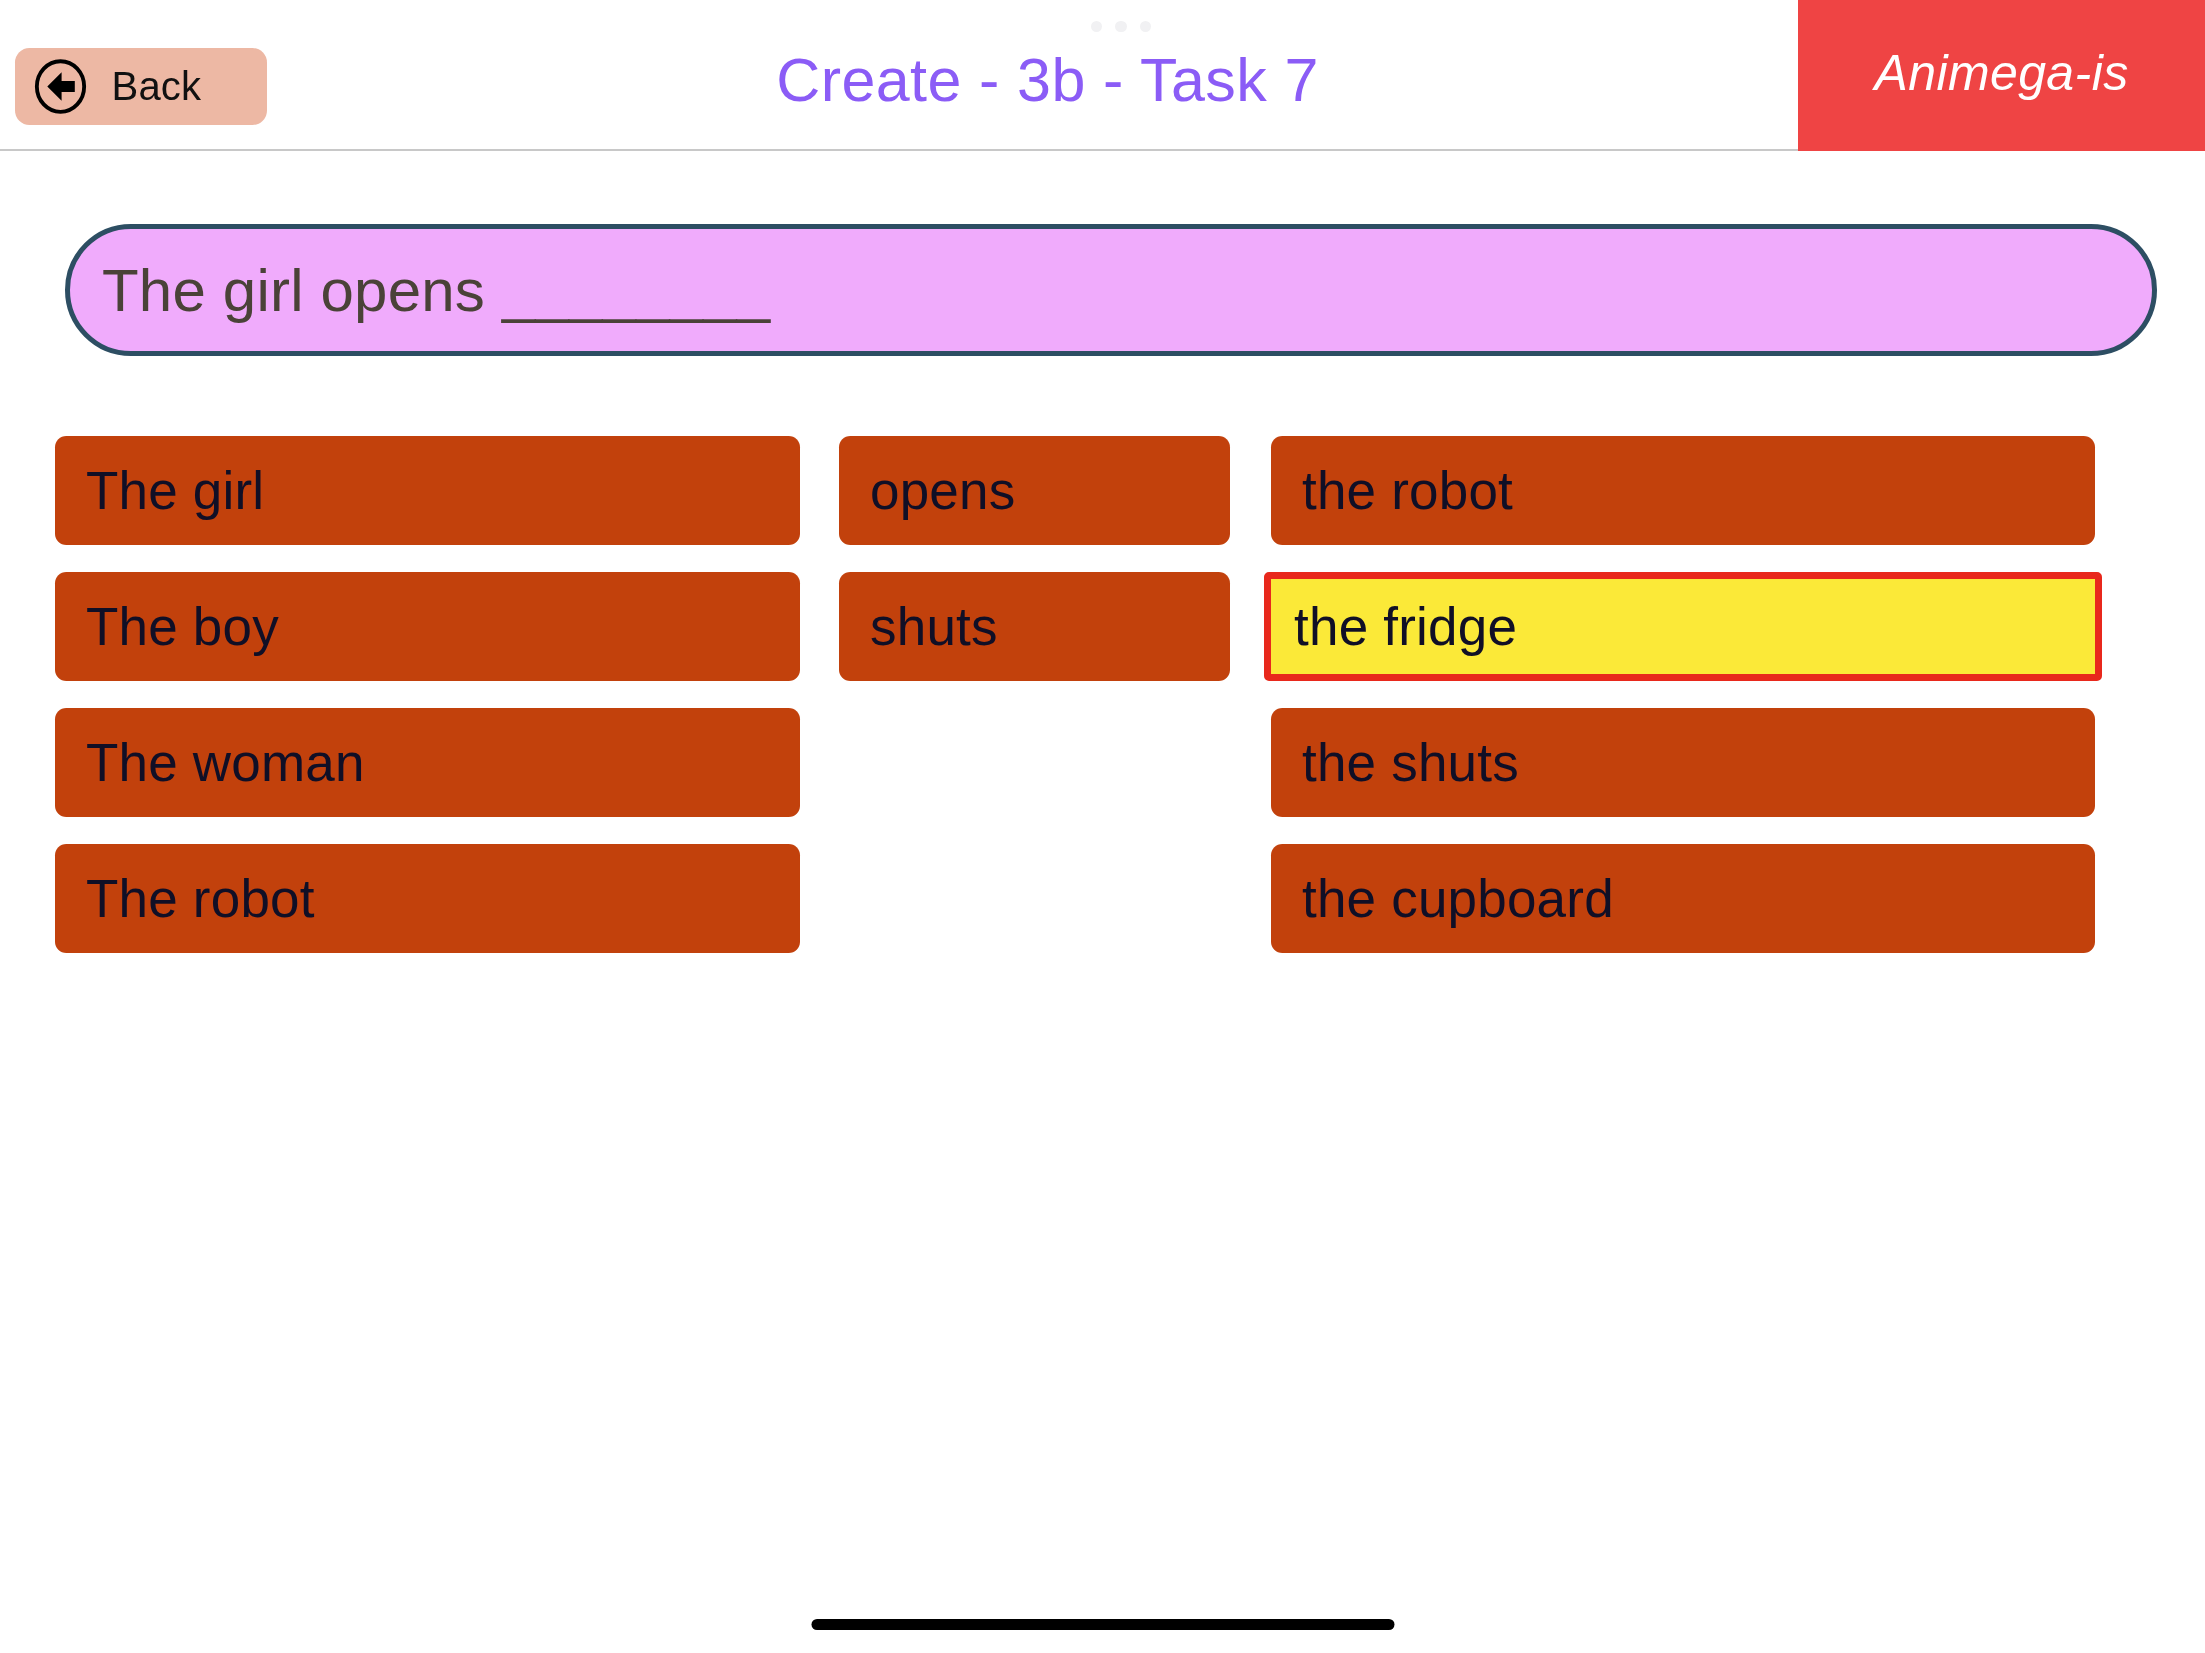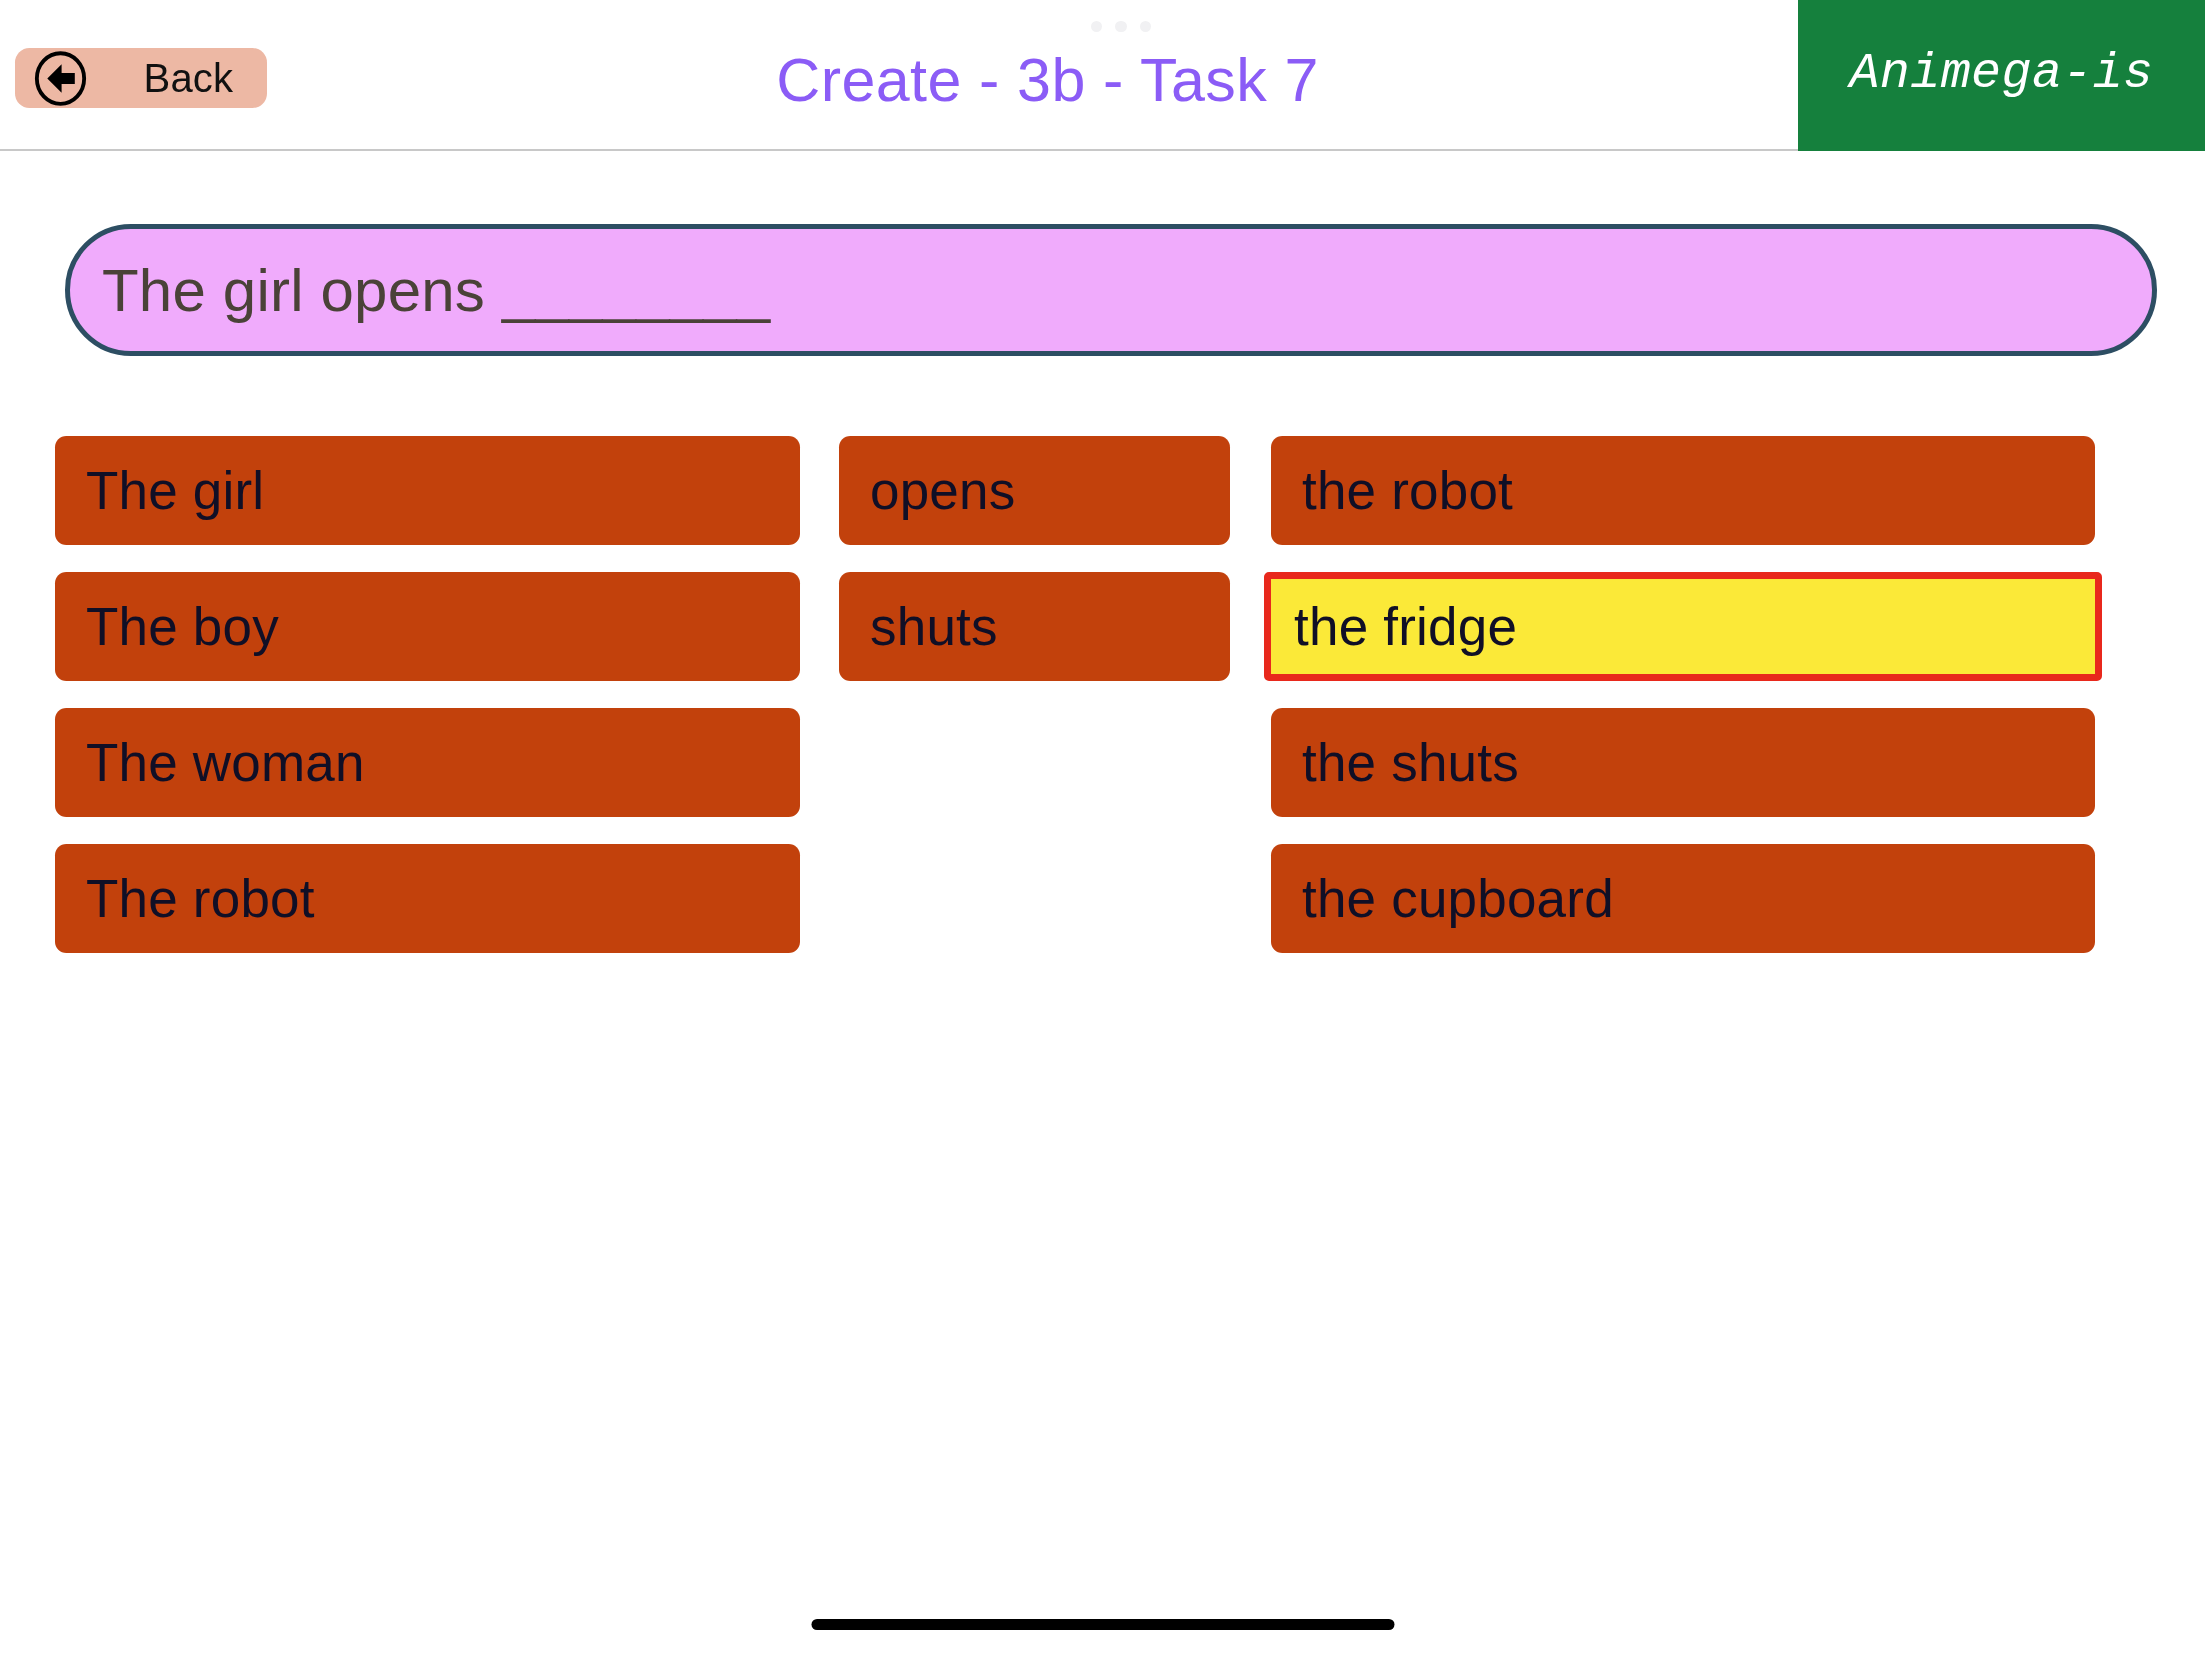--- a/index.html
+++ b/index.html
@@ -39,29 +39,28 @@
     height: 11.3px;
     border-radius: 50%;
     background: #f1f1f3;
   }
 
   .back-button {
     position: absolute;
     left: 14.5px;
     top: 48px;
     width: 252px;
-    height: 60px;
+    height: 77px;
     background: #edb8a4;
     border-radius: 14.5px;
     display: flex;
     align-items: center;
     box-sizing: border-box;
     padding-left: 18px;
     cursor: pointer;
-    gap: 32px;
   }
   .back-icon {
     width: 55px;
     height: 55px;
     flex: 0 0 auto;
     display: block;
   }
   .back-label {
     margin-left: 24px;
     font-size: 40px;
@@ -80,27 +79,26 @@
     letter-spacing: 0.4px;
     line-height: 1;
   }
 
   .brand-badge {
     position: absolute;
     right: 0;
     top: 0;
     width: 407px;
     height: 151px;
-    background: #15803d;
+    background: #ef4444;
     display: flex;
     align-items: center;
     justify-content: center;
     box-sizing: border-box;
     padding-bottom: 4.8px;
-    font-family: Liberation Mono, monospace;
   }
   .brand-text {
     font-size: 50px;
     font-style: italic;
     color: #ffffff;
     letter-spacing: 0.4px;
   }
 
   
   .sentence-box {

